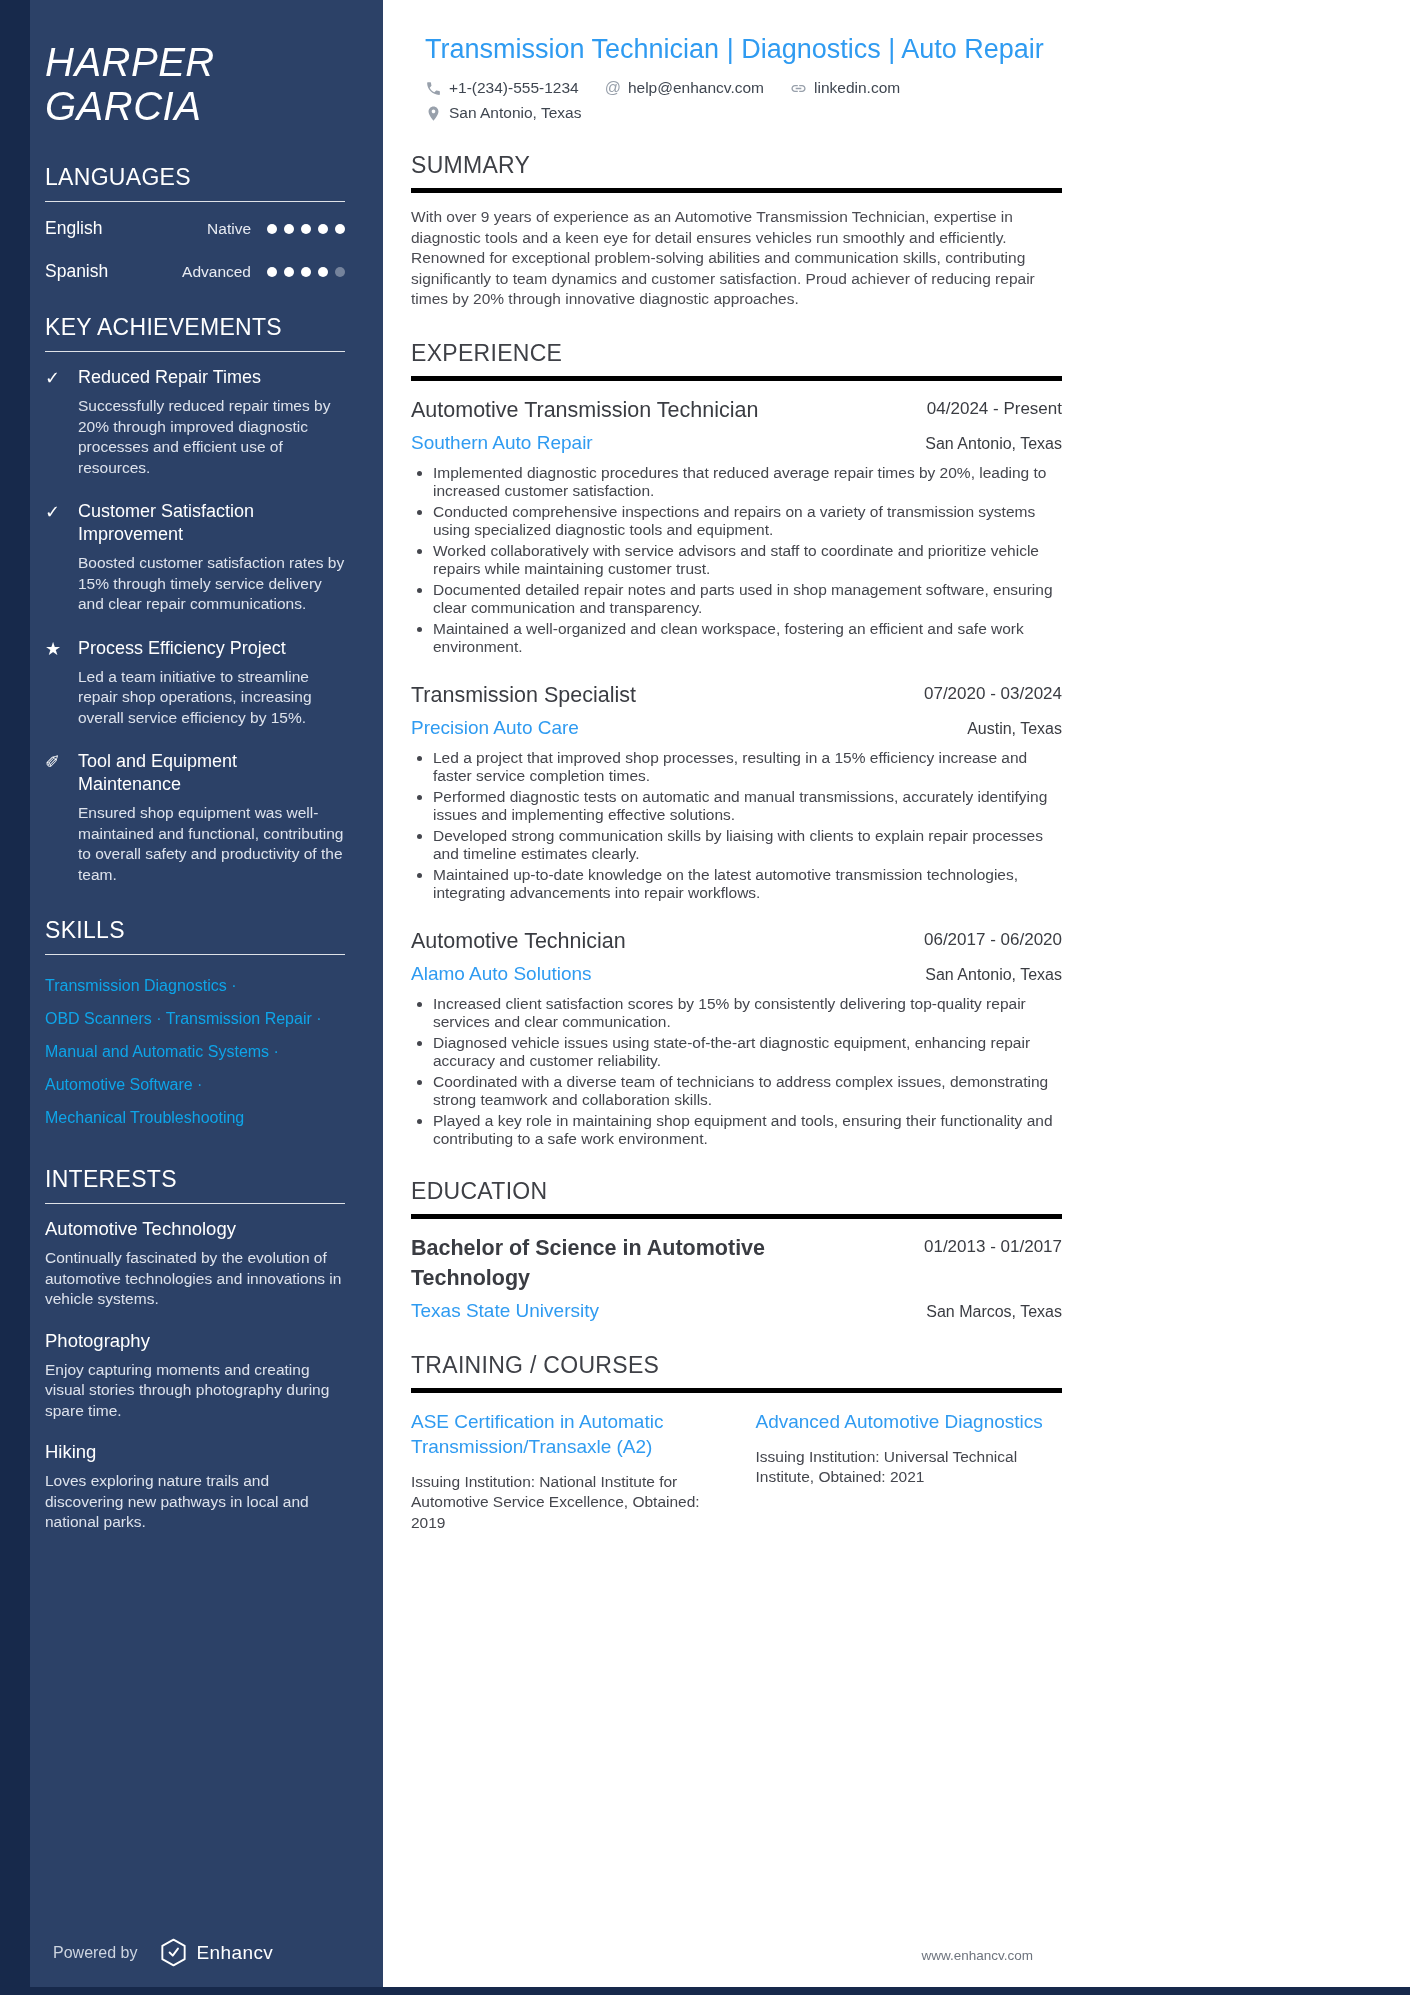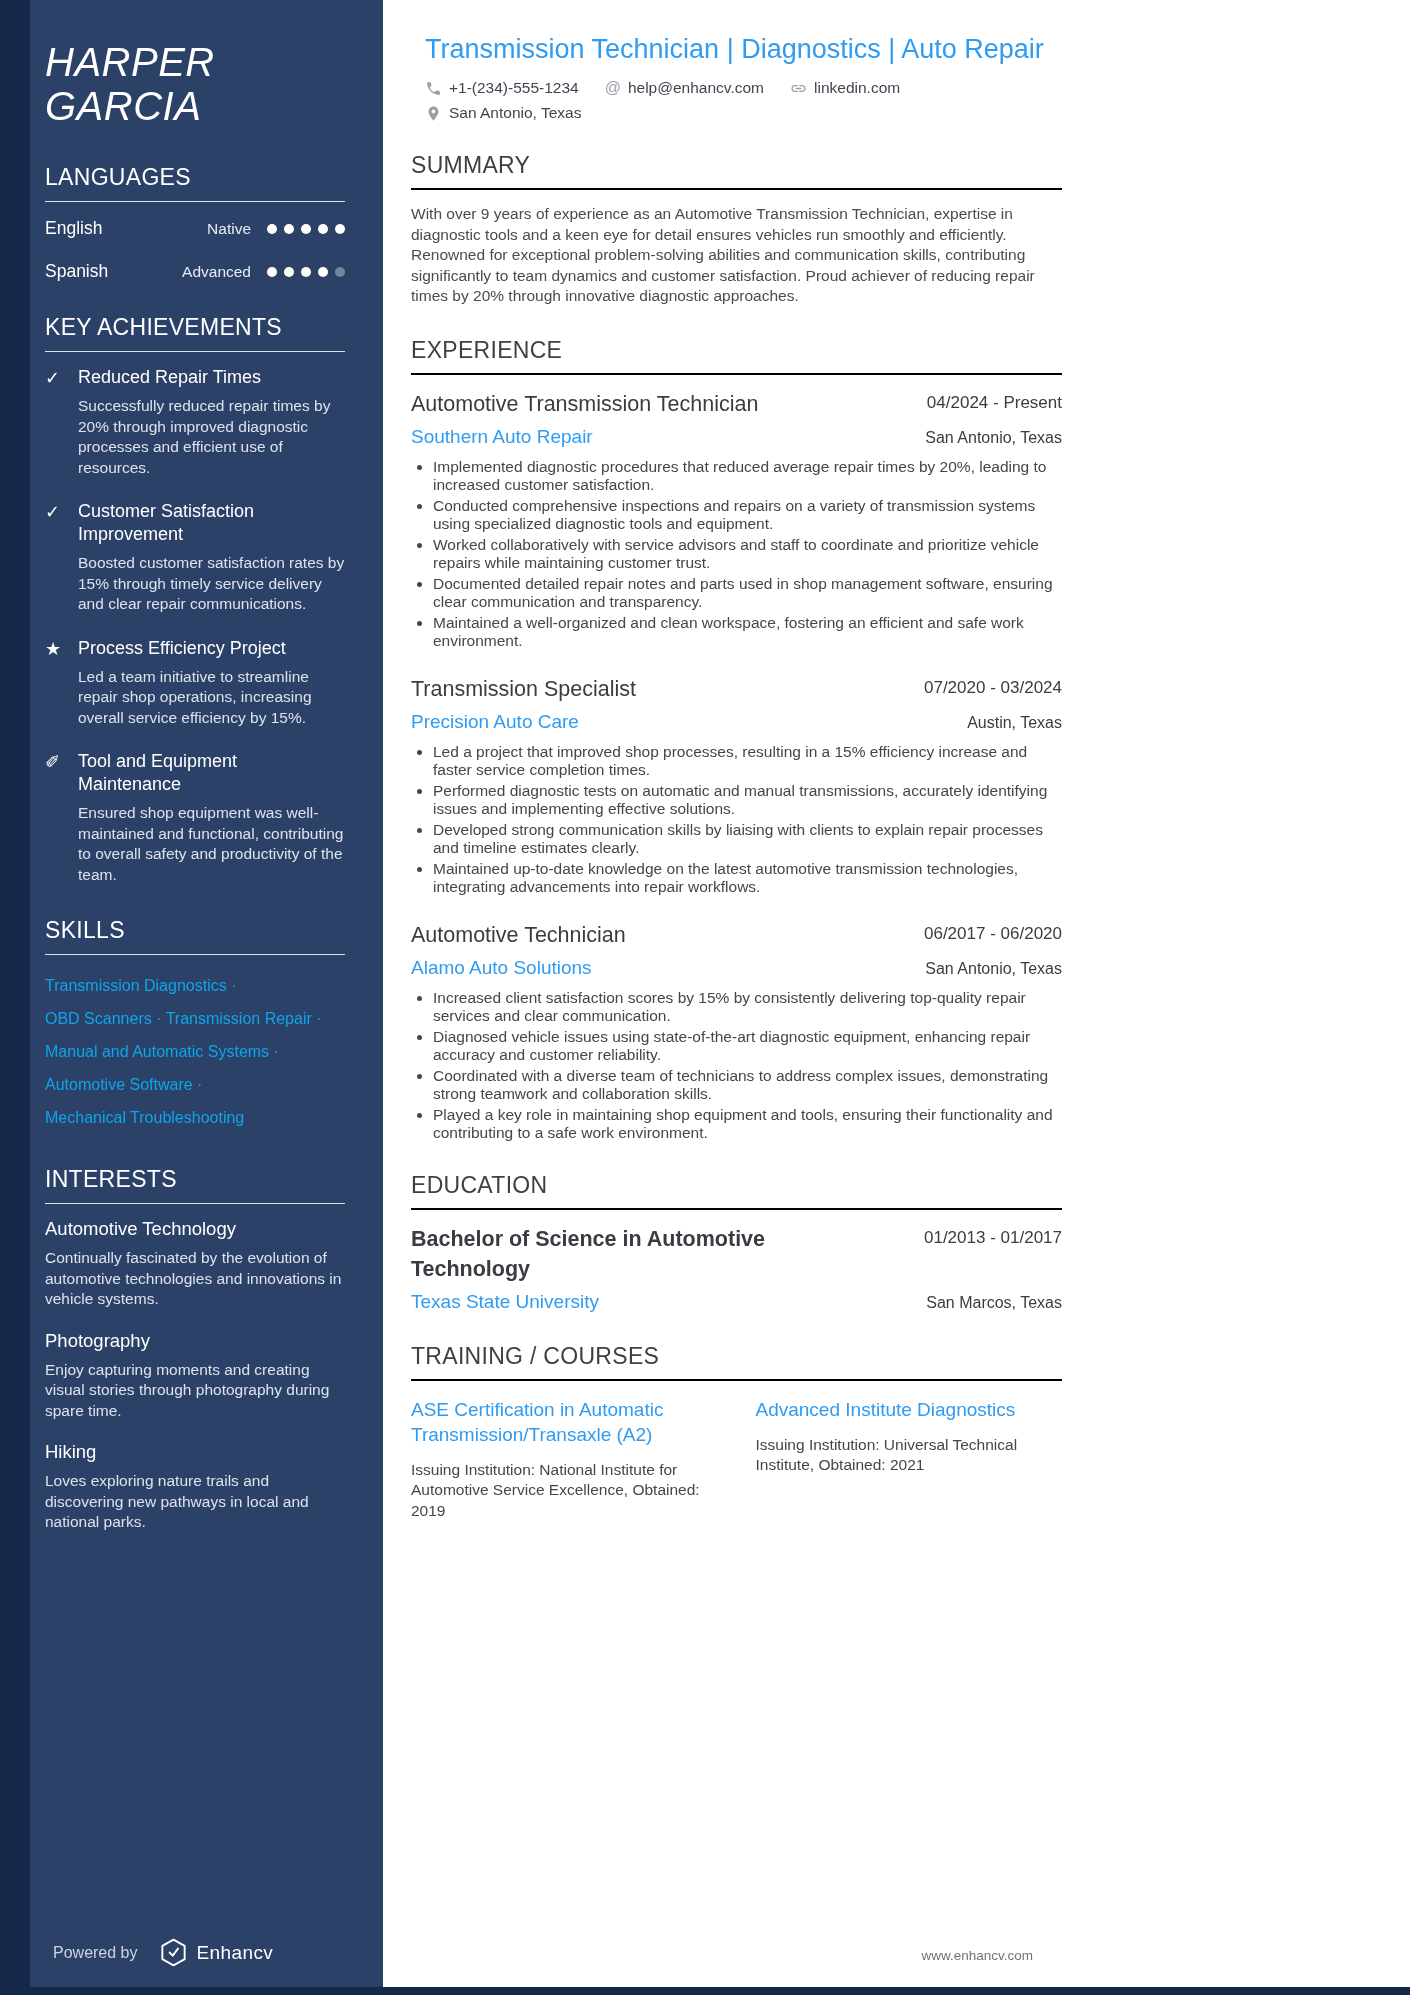--- a/index.html
+++ b/index.html
@@ -57,21 +57,21 @@
   .m-header { padding-left:14px; }
   .m-title { font-size:27px; font-weight:500; color:#2f9bf1; margin:4px 0 14px; }
   .contact-row { display:flex; align-items:center; gap:26px; font-size:15.5px; color:#3f4650; margin-bottom:7px; }
   .c-item { display:inline-flex; align-items:center; gap:7px; }
   .c-icon { width:17px; height:17px; fill:#98a0ab; flex:none; }
   .at { color:#98a0ab; font-size:16px; }
 
   .section { margin-top:30px; }
   .sec-h {
     margin:0 0 14px; font-size:23px; font-weight:400; letter-spacing:.3px; color:#3e4046;
-    padding-bottom:9px; border-bottom:2px solid #000000;
+    padding-bottom:9px; border-bottom:5px solid #000000;
   }
   .summary-text { margin:12px 0 0; font-size:15.5px; line-height:20.5px; color:#4a4b52; }
 
   .job { margin-bottom:24px; }
   .job-top { display:flex; justify-content:space-between; align-items:flex-start; gap:20px; }
   .job-title { font-size:21.5px; font-weight:500; color:#3a3c42; line-height:30px; }
   .edu-title { max-width:380px;font-weight:bold; }
   .job-dates { font-size:17px; font-weight:500; color:#3a3c42; white-space:nowrap; padding-top:4px; }
   .job-sub { display:flex; justify-content:space-between; align-items:baseline; gap:20px; margin-top:7px; }
   .job-company { font-size:19px; font-weight:500; color:#2f9bf1; }
@@ -324,21 +324,21 @@
     <section class="section">
       <h2 class="sec-h">TRAINING / COURSES</h2>
       <div class="courses">
 
           <div class="course">
             <div class="course-title">ASE Certification in Automatic Transmission/Transaxle (A2)</div>
             <div class="course-desc">Issuing Institution: National Institute for Automotive Service Excellence, Obtained: 2019</div>
           </div>
 
           <div class="course">
-            <div class="course-title">Advanced Institute Diagnostics</div>
+            <div class="course-title">Advanced Automotive Diagnostics</div>
             <div class="course-desc">Issuing Institution: Universal Technical Institute, Obtained: 2021</div>
           </div>
          </div>
     </section>
 
   </div>
 </main>
 
 <div class="m-footer">www.enhancv.com</div>
 <div class="bottom-bar"></div>

